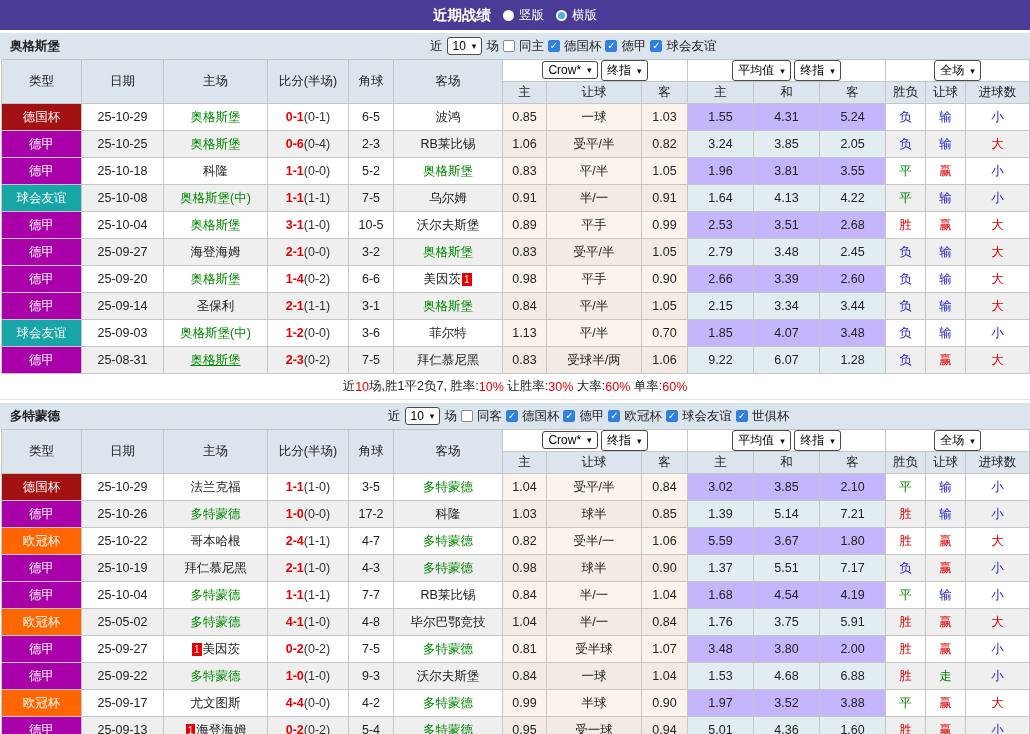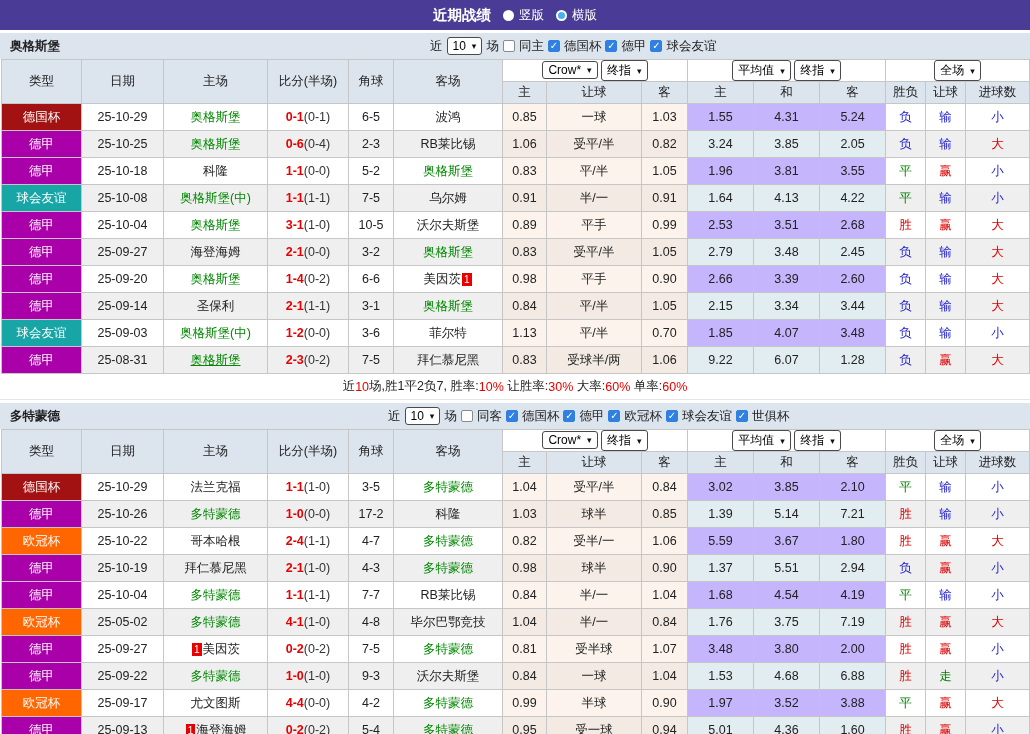--- a/index.html
+++ b/index.html
@@ -477,21 +477,21 @@
           <td data-name="date-cell">25-10-19</td>
           <td data-name="home-team-cell"><span data-name="team-name">拜仁慕尼黑</span></td>
           <td data-name="score-cell"><span class="score" data-name="fulltime-score">2-1</span><span class="half" data-name="halftime-score">(1-0)</span></td>
           <td data-name="corners-cell">4-3</td>
           <td data-name="away-team-cell"><span class="focus" data-name="team-name">多特蒙德</span></td>
           <td class="hc" data-name="handicap-home-odds">0.98</td>
           <td class="hc" data-name="handicap-line">球半</td>
           <td class="hc" data-name="handicap-away-odds">0.90</td>
           <td class="eu" data-name="avg-home-odds">1.37</td>
           <td class="eu" data-name="avg-draw-odds">5.51</td>
-          <td class="eu" data-name="avg-away-odds">2.94</td>
+          <td class="eu" data-name="avg-away-odds">7.17</td>
           <td data-name="winloss-result" style="color: rgb(34, 34, 204);">负</td>
           <td data-name="handicap-result" style="color: rgb(221, 0, 0);">赢</td>
           <td data-name="goals-result" style="color: rgb(34, 34, 204);">小</td>
         </tr>
         <tr class="odd" data-name="table-row">
           <td data-name="competition-type-badge" style="background: rgb(170, 0, 170); color: rgb(255, 255, 255);">德甲</td>
           <td data-name="date-cell">25-10-04</td>
           <td data-name="home-team-cell"><span class="focus" data-name="team-name">多特蒙德</span></td>
           <td data-name="score-cell"><span class="score" data-name="fulltime-score">1-1</span><span class="half" data-name="halftime-score">(1-1)</span></td>
           <td data-name="corners-cell">7-7</td>
@@ -511,21 +511,21 @@
           <td data-name="date-cell">25-05-02</td>
           <td data-name="home-team-cell"><span class="focus" data-name="team-name">多特蒙德</span></td>
           <td data-name="score-cell"><span class="score" data-name="fulltime-score">4-1</span><span class="half" data-name="halftime-score">(1-0)</span></td>
           <td data-name="corners-cell">4-8</td>
           <td data-name="away-team-cell"><span data-name="team-name">毕尔巴鄂竞技</span></td>
           <td class="hc" data-name="handicap-home-odds">1.04</td>
           <td class="hc" data-name="handicap-line">半/一</td>
           <td class="hc" data-name="handicap-away-odds">0.84</td>
           <td class="eu" data-name="avg-home-odds">1.76</td>
           <td class="eu" data-name="avg-draw-odds">3.75</td>
-          <td class="eu" data-name="avg-away-odds">7.19</td>
+          <td class="eu" data-name="avg-away-odds">5.91</td>
           <td data-name="winloss-result" style="color: rgb(221, 0, 0);">胜</td>
           <td data-name="handicap-result" style="color: rgb(221, 0, 0);">赢</td>
           <td data-name="goals-result" style="color: rgb(221, 0, 0);">大</td>
         </tr>
         <tr class="odd" data-name="table-row">
           <td data-name="competition-type-badge" style="background: rgb(170, 0, 170); color: rgb(255, 255, 255);">德甲</td>
           <td data-name="date-cell">25-09-27</td>
           <td data-name="home-team-cell"><span class="badge" data-name="rank-badge">1</span><span data-name="team-name">美因茨</span></td>
           <td data-name="score-cell"><span class="score" data-name="fulltime-score">0-2</span><span class="half" data-name="halftime-score">(0-2)</span></td>
           <td data-name="corners-cell">7-5</td>

